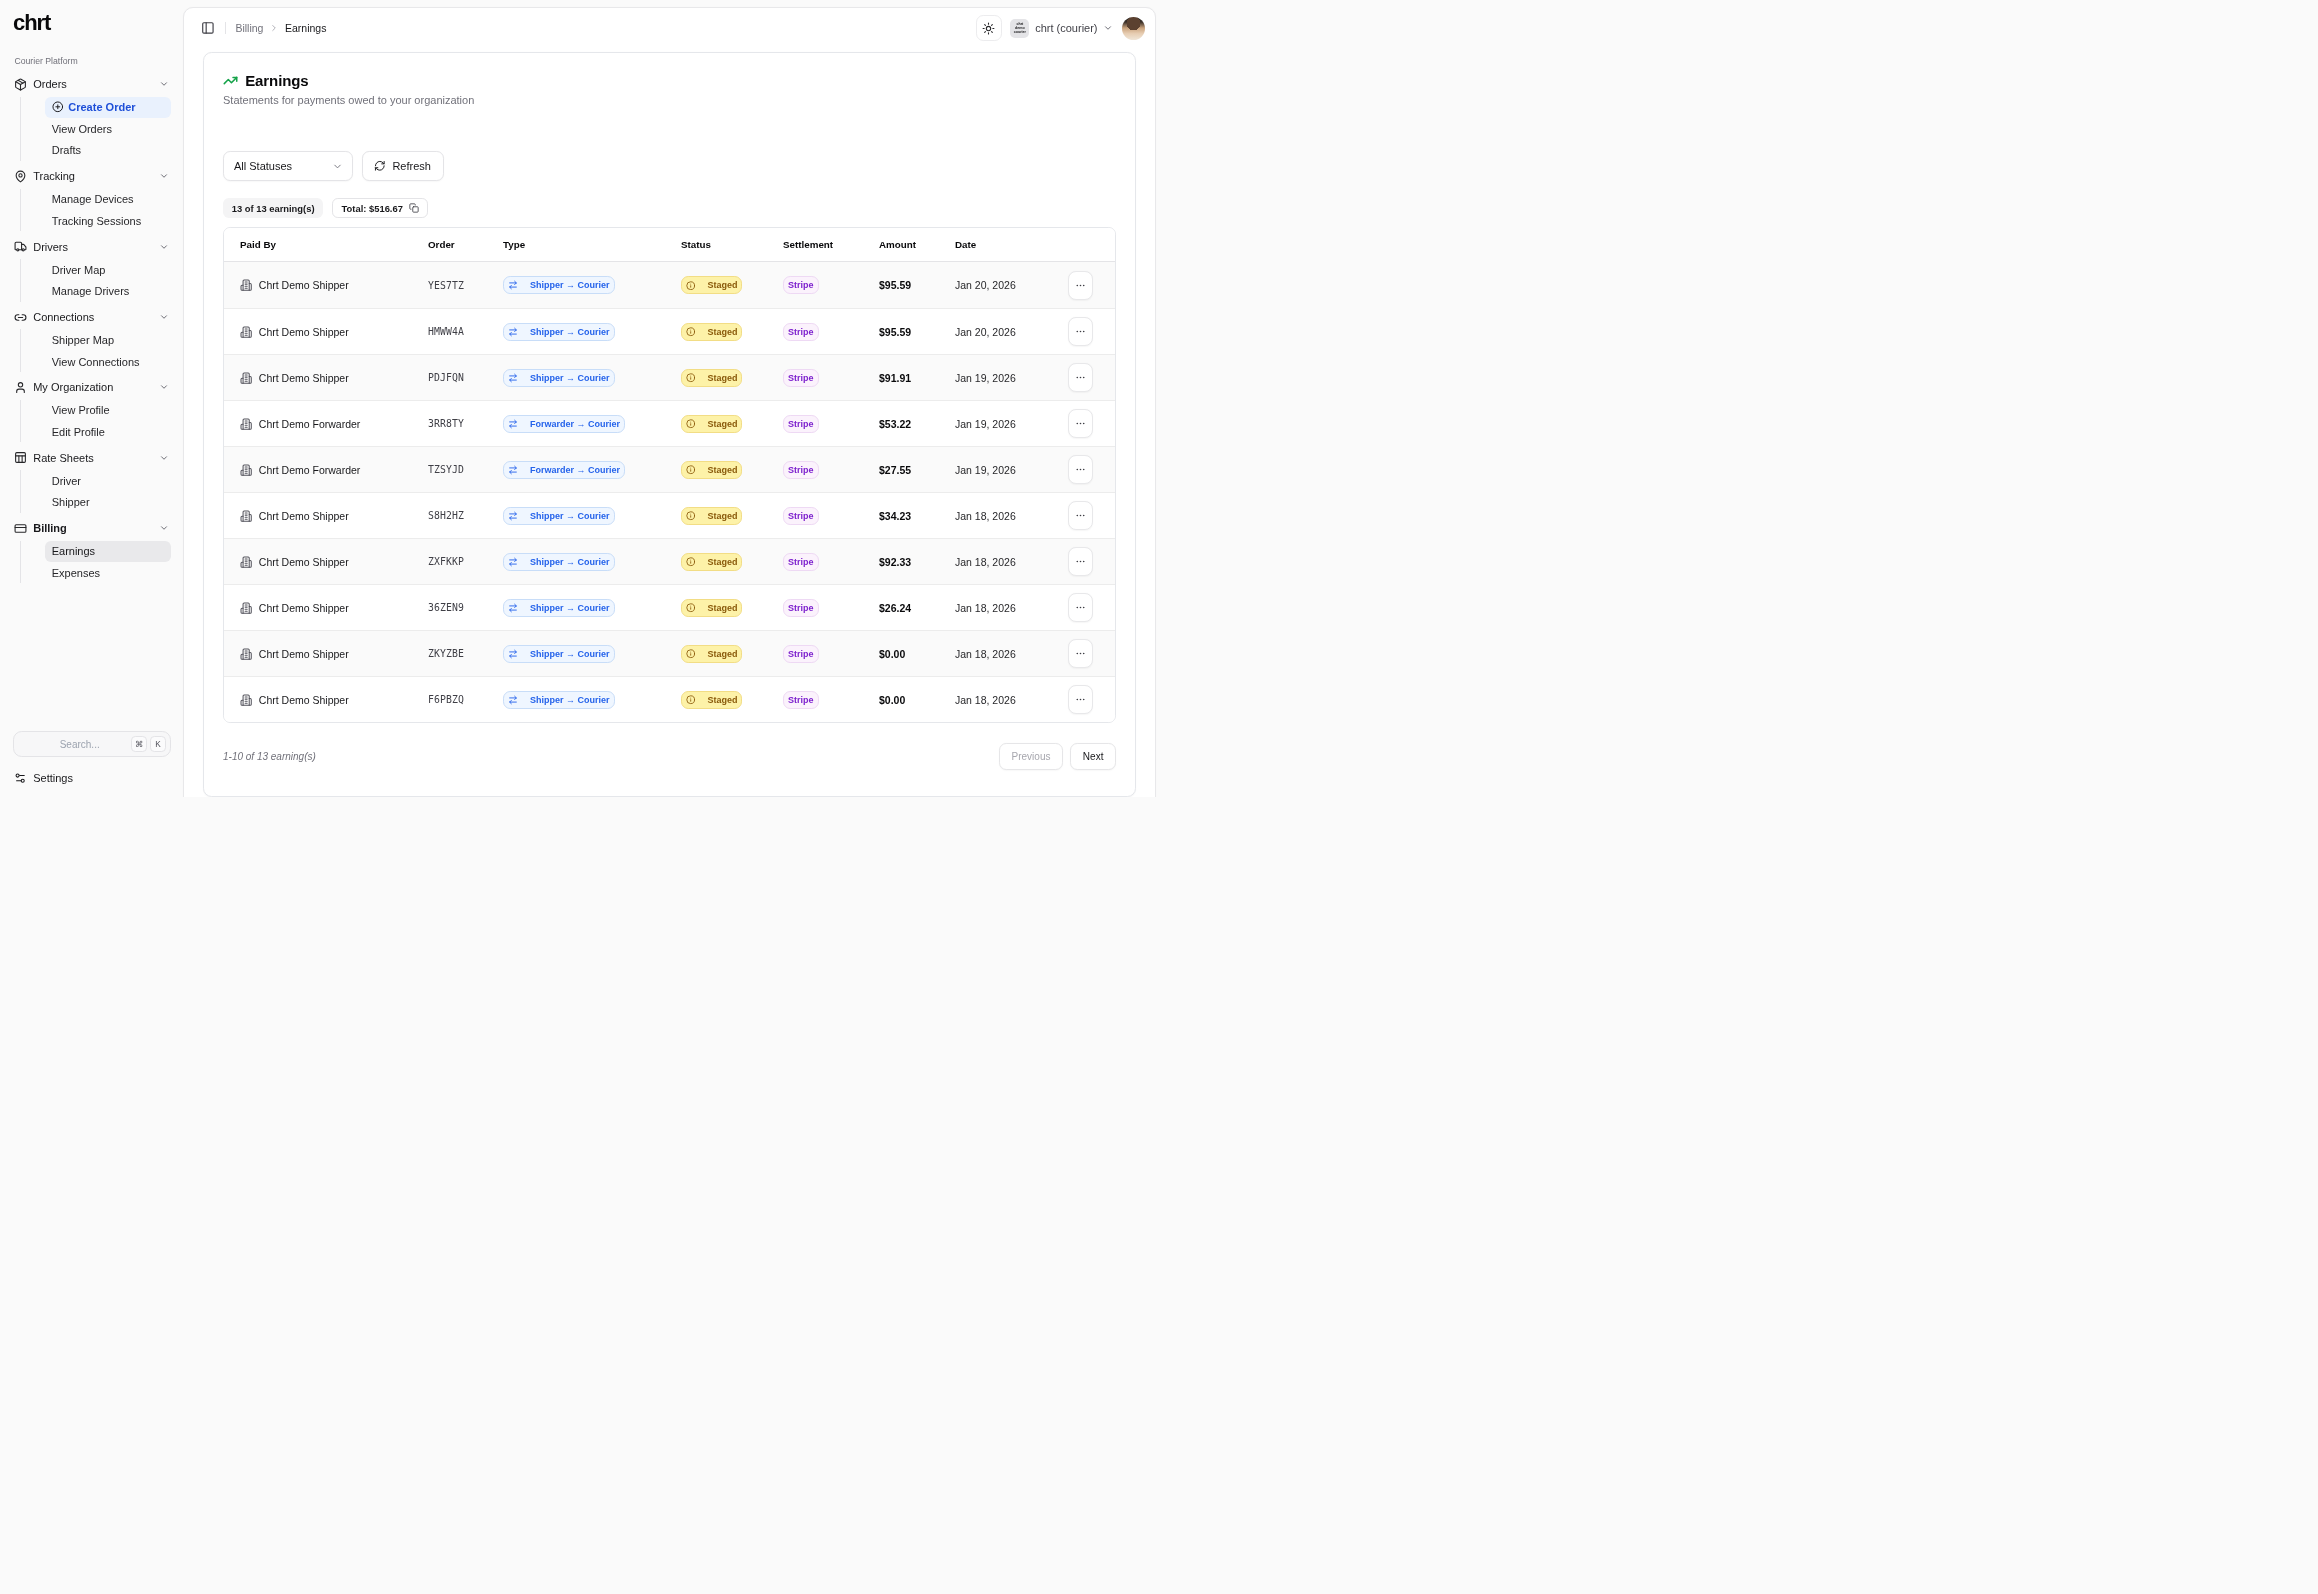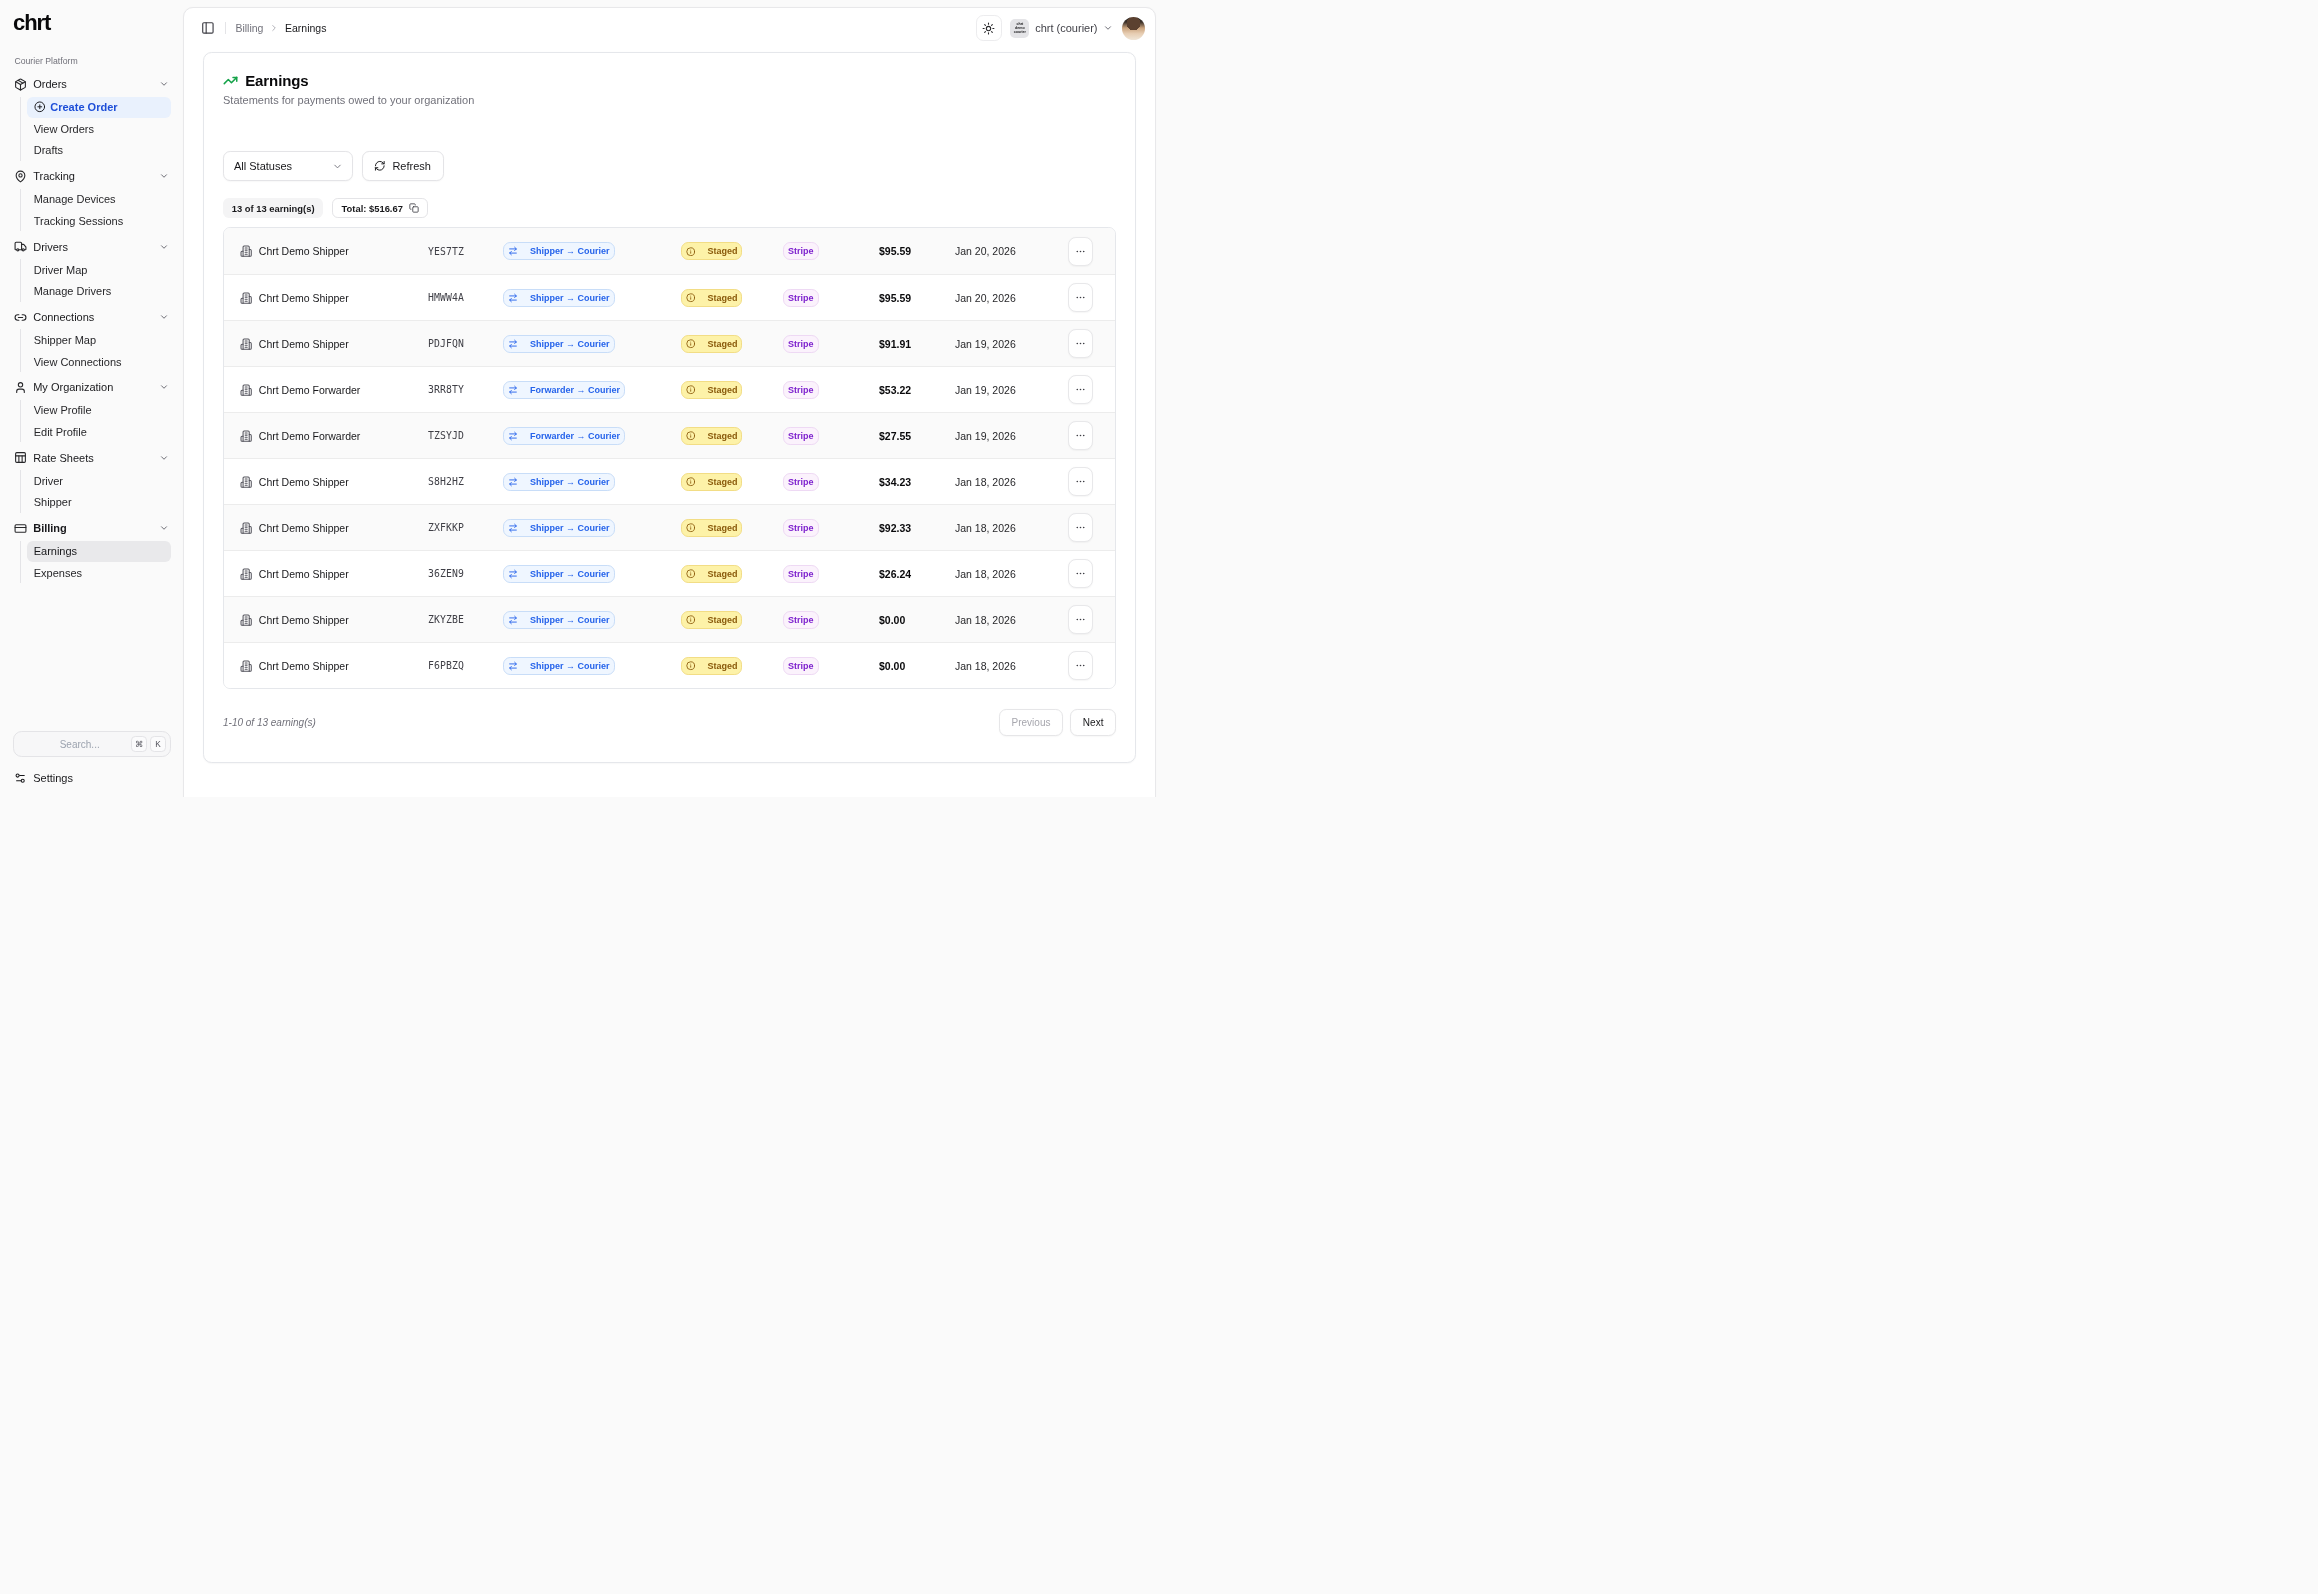--- a/index.html
+++ b/index.html
@@ -15,21 +15,21 @@
   .sidebar { position:absolute; left:0; top:0; width:183px; height:797px; background:#fafafa; padding:10px 11.6px 11.6px 13px; display:flex; flex-direction:column; }
   .logo { font-size:22px; font-weight:800; letter-spacing:-1.1px; color:#09090b; }
   .platform-label { margin-top:20px; font-size:8.7px; color:#71717a; padding-left:1.4px; }
   .nav { margin-top:7.2px; flex:0 0 auto; }
   .nav-group { margin-bottom:2.9px; }
   .nav-head { display:flex; align-items:center; height:22px; border-radius:5.8px; cursor:pointer; padding:0 2.9px 0 1.4px; }
   .nav-head .gicon { width:13px; height:13px; color:#27272a; margin-right:5.8px; flex:0 0 auto; }
   .nav-head .glabel { font-size:11px; font-weight:500; color:#18181b; flex:1; }
   .nav-head.bold .glabel { font-weight:700; }
   .nav-head .chev { width:10px; height:10px; color:#52525b; }
-  .nav-children { margin-left:6.5px; border-left:0.7px solid #e4e4e7; padding-left:6px; margin-top:1.4px; margin-bottom:4.3px; }
+  .nav-children { margin-left:6.5px; border-left:0.7px solid #e4e4e7; padding-left:24px; margin-top:1.4px; margin-bottom:4.3px; }
   .nav-sub { display:flex; align-items:center; height:21px; border-radius:5.8px; padding:0 7.2px; font-size:11px; color:#27272a; cursor:pointer; margin:0.7px 0; }
   .nav-sub .sicon { width:11.6px; height:11.6px; margin-right:5px; color:#18181b; }
   .nav-sub.active-blue { background:#e9f1fd; color:#1d4ed8; font-weight:700; }
   .nav-sub.selected { background:#e9e9eb; color:#18181b; }
   .sidebar-footer { margin-top:auto; }
   .search-box { display:flex; align-items:center; height:26px; border:0.7px solid #e4e4e7; border-radius:8.7px; background:#f7f7f8; padding:0 4.3px 0 8.7px; }
   .search-box input { border:0; outline:0; background:transparent; font-size:10px; color:#3f3f46; width:100%; font-family:"Liberation Sans",sans-serif;margin-left:37px; }
   .search-box input::placeholder { color:#9ca3af; }
   .kbd { border:0.7px solid #e4e4e7; background:#fbfbfc; border-radius:4.3px; height:16px; min-width:16px; padding:0 3.6px; display:flex; align-items:center; justify-content:center; font-size:8.3px; color:#52525b; margin-left:2.9px; }
   .settings-row { display:flex; align-items:center; gap:6.5px; margin-top:13px; padding:1.4px 1.4px; font-size:11px; font-weight:500; color:#18181b; cursor:pointer; }
@@ -418,20 +418,30 @@
         <span class="cic">
           <svg viewBox="0 0 24 24" fill="none" stroke="currentColor" stroke-width="2" stroke-linecap="round" stroke-linejoin="round">
               <rect width="13" height="13" x="9" y="9" rx="2"></rect>
               <path d="M5 15H4a2 2 0 0 1-2-2V4a2 2 0 0 1 2-2h9a2 2 0 0 1 2 2v1"></path>
             </svg>
         </span>
       </span>
     </div>
 
     <div class="table">
+      <div class="thead">
+        <div class="th">Paid By</div>
+        <div class="th">Order</div>
+        <div class="th">Type</div>
+        <div class="th">Status</div>
+        <div class="th">Settlement</div>
+        <div class="th">Amount</div>
+        <div class="th">Date</div>
+        <div class="th"></div>
+      </div>
       <div id="table-body">
   <div class="trow">
     <div class="cell paidby">
       <span class="bic">
         <svg viewBox="0 0 24 24" fill="none" stroke="currentColor" stroke-width="2" stroke-linecap="round" stroke-linejoin="round">
                   <path d="M6 22V4a2 2 0 0 1 2-2h8a2 2 0 0 1 2 2v18Z"></path>
                   <path d="M6 12H4a2 2 0 0 0-2 2v6a2 2 0 0 0 2 2h2"></path>
                   <path d="M18 9h2a2 2 0 0 1 2 2v9a2 2 0 0 1-2 2h-2"></path>
                   <path d="M10 6h4"></path>
                   <path d="M10 10h4"></path>

